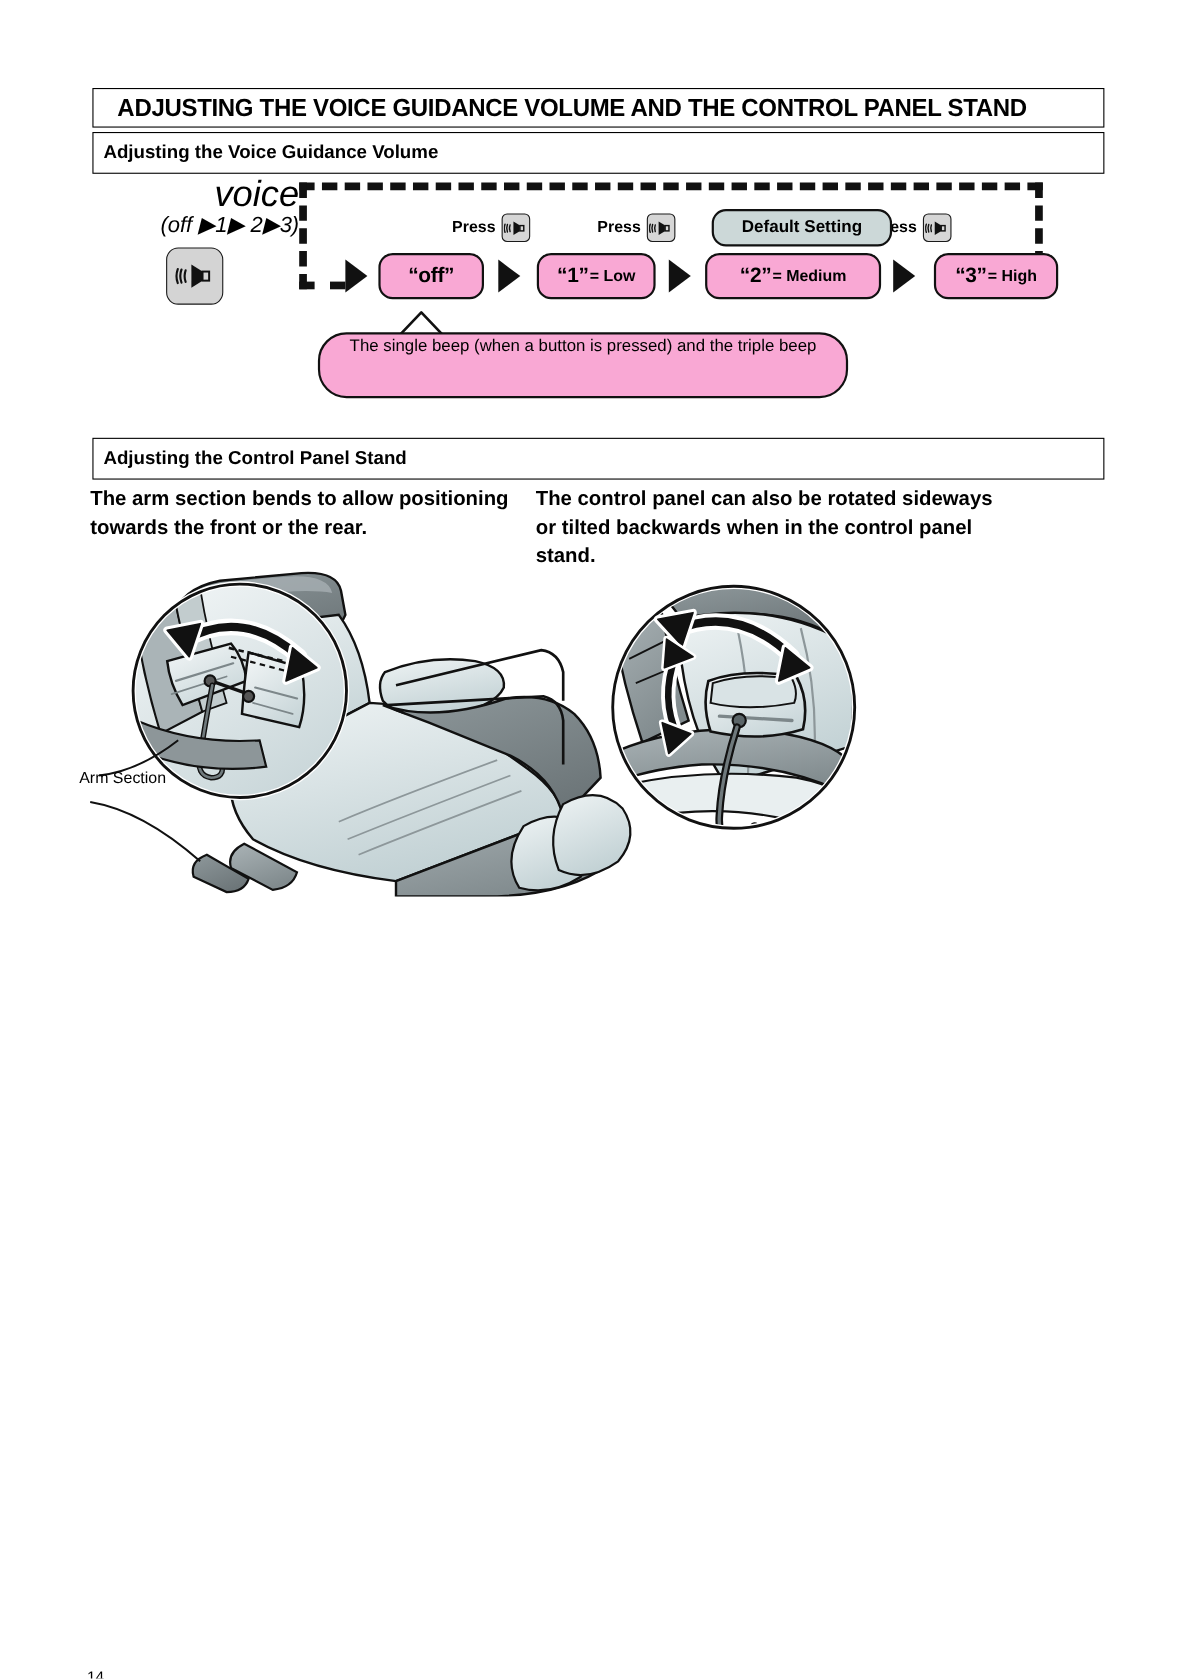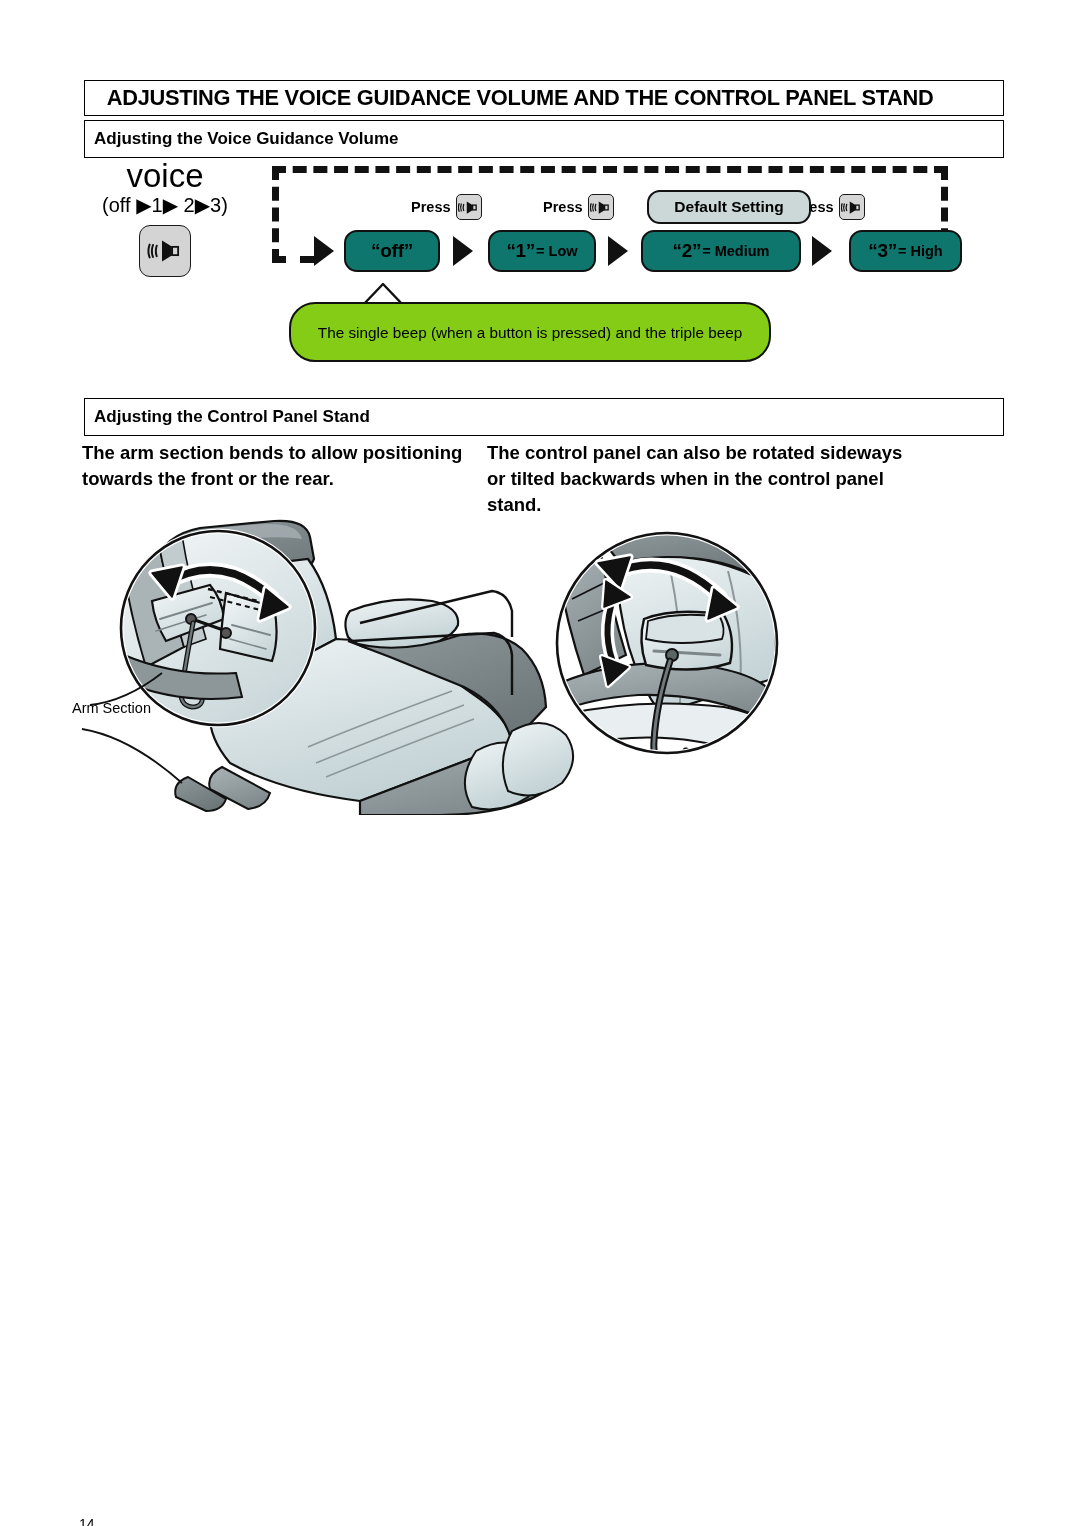--- a/index.html
+++ b/index.html
@@ -54,24 +54,25 @@
     font-weight: bold;
     padding-left: 9px;
     white-space: nowrap;
   }
   #sub-bar-1 { top: 120px; }
   #sub-bar-2 { top: 398px; }
 
   
   .voice-block {
     position: absolute;
-    left: 70px;
+    left: 82px;
     top: 158px;
     width: 190px;
-    text-align: center;
+    text-align: right;
+    font-style: italic;
   }
   .voice-word {
     font-size: 33px;
     line-height: 36px;
     letter-spacing: 0px;
     font-weight: normal;
   }
   .voice-seq {
     font-size: 20px;
     line-height: 24px;
@@ -156,21 +157,21 @@
     align-items: center;
     justify-content: center;
   }
 
   .step {
     position: absolute;
     top: 42px;
     height: 42px;
     border: 2.4px solid #111;
     border-radius: 13px;
-    background: #0f766e;
+    background: #f9a8d4;
     box-sizing: border-box;
     display: flex;
     align-items: center;
     justify-content: center;
     white-space: nowrap;
     z-index: 2;
   }
   .step .qnum {
     font-size: 19px;
     font-weight: bold;
@@ -208,24 +209,24 @@
 
   
   .note {
     position: absolute;
     left: 289px;
     top: 302px;
     width: 482px;
     height: 60px;
     border: 2.2px solid #111;
     border-radius: 26px;
-    background: #84cc16;
-    box-sizing: border-box;
-    display: flex;
-    flex-direction: column;
+    background: #f9a8d4;
+    box-sizing: border-box;
+    display: flex;
+    flex-direction: row;
     justify-content: center;
     padding: 0 17px;
     z-index: 2;
   }
   .note p {
     margin: 0;
     font-size: 15.3px;
     line-height: 21px;
     text-align: center;
   }

